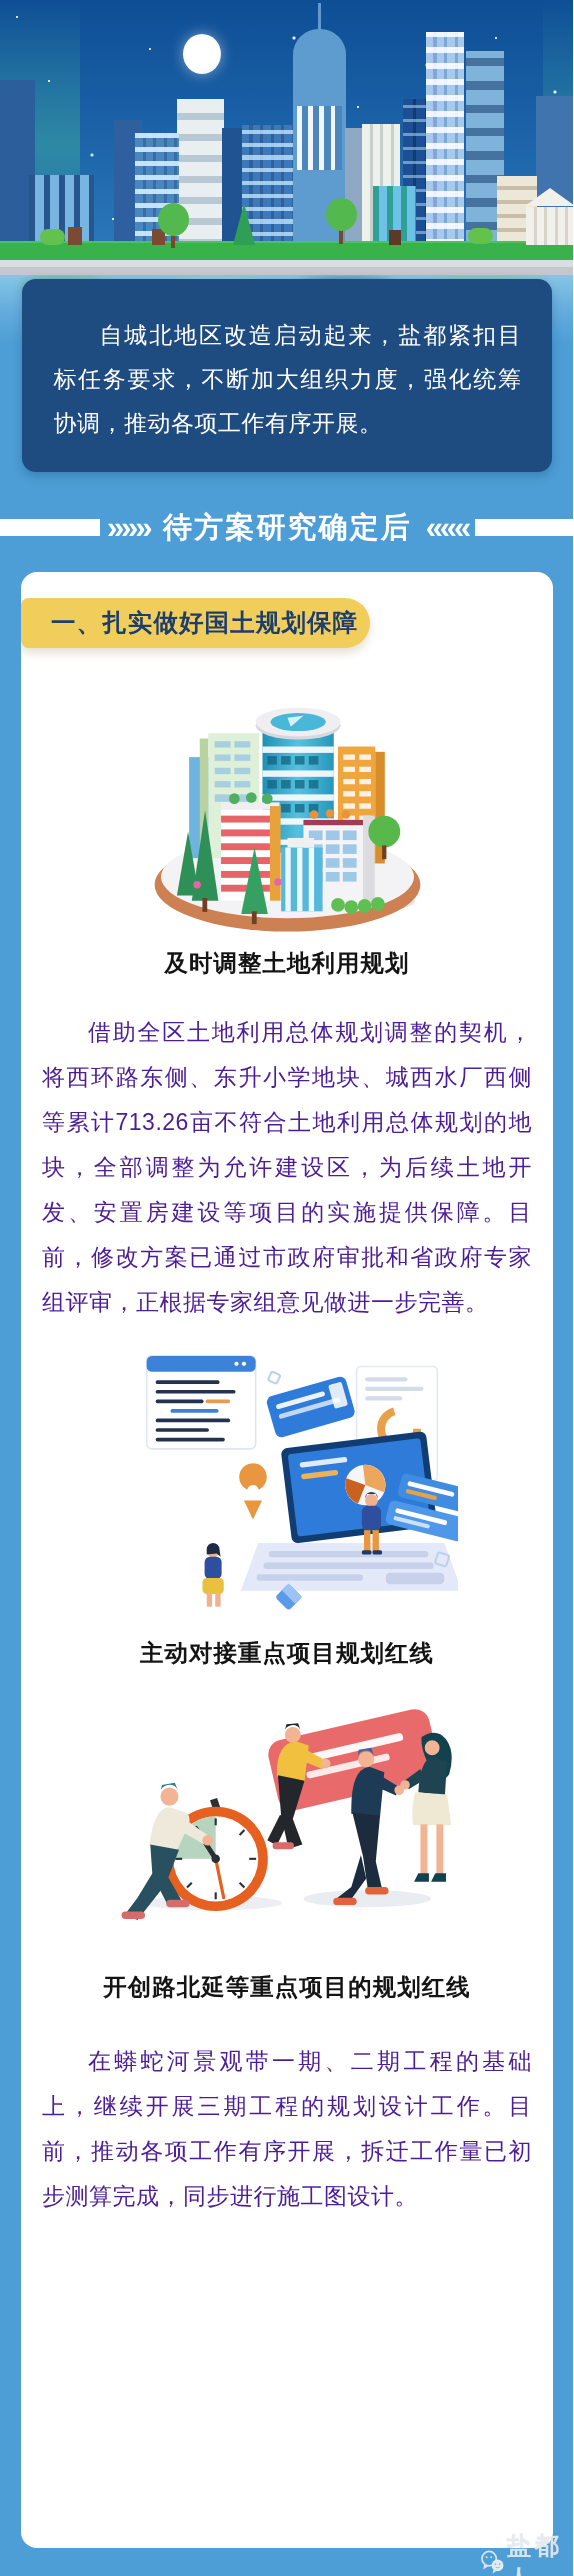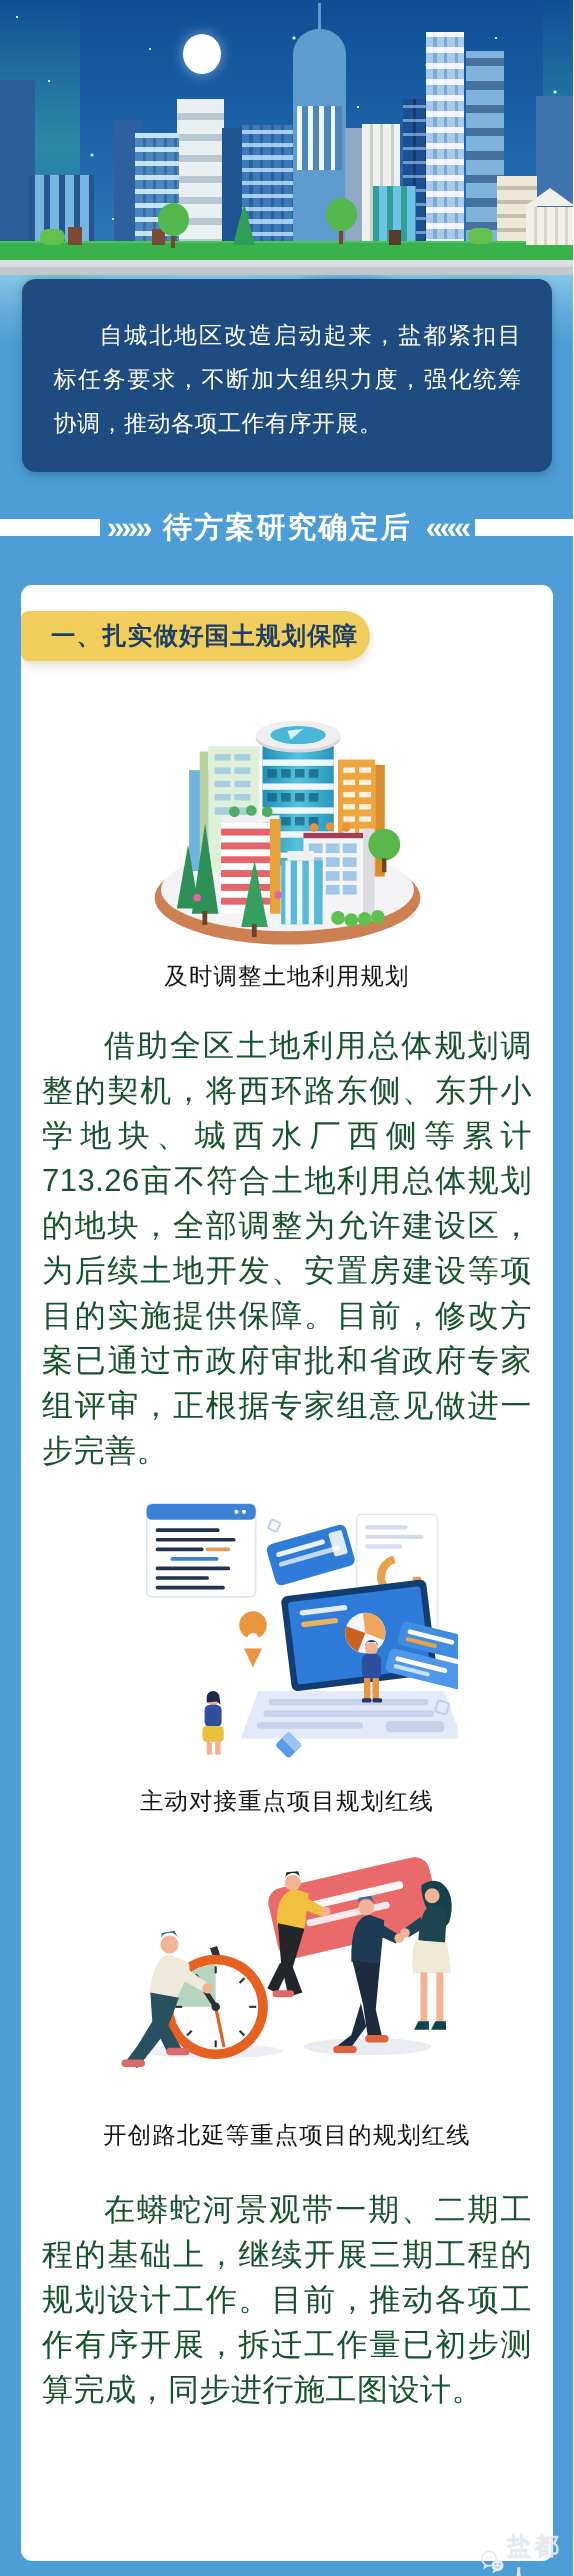--- a/index.html
+++ b/index.html
@@ -39,33 +39,33 @@
        padding:34px 31px 0 31px;}
   .intro-box p{margin:0;color:#ffffff;font-size:23px;line-height:44px;text-align:justify;text-indent:2em;letter-spacing:0.5px;}
 
   
   .sec-hdr{position:absolute;top:505px;left:0;width:575px;height:45px;display:flex;align-items:center;z-index:2;}
   .hdr-bar{height:17px;background:#ffffff;flex:1 1 auto;}
   .hdr-chev{color:#ffffff;font-weight:bold;font-size:31px;line-height:31px;letter-spacing:-3.2px;padding:0 7.5px;white-space:nowrap;}
   .hdr-title{color:#ffffff;font-weight:bold;font-size:29px;letter-spacing:2.1px;padding:0 6.4px;white-space:nowrap;}
 
   
-  .card{position:absolute;top:585px;left:21px;width:532px;height:1976px;background:#ffffff;
-       border-radius:11px;z-index:2;box-sizing:border-box;padding:25.5px 21px 0 21px;overflow:hidden;}
+  .card{position:absolute;top:572px;left:21px;width:532px;height:1976px;background:#ffffff;
+       border-radius:16px;z-index:2;box-sizing:border-box;padding:25.5px 21px 0 21px;overflow:hidden;}
   .pill{width:349px;height:50px;margin-left:-21px;background:#f1ce5c;border-radius:7.5px 25px 25px 7.5px;
        box-shadow:0 5.3px 8.5px rgba(120,90,10,.18);display:flex;align-items:center;}
   .pill span{color:#1d3e6b;font-size:24.5px;font-weight:bold;letter-spacing:1.1px;padding-left:30px;}
   .illu{display:block;margin:0 auto;}
   .illu-1{margin-top:24.5px;width:319px;height:266px;}
   .illu-2{margin-top:16px;width:341px;height:271px;}
   .illu-3{margin-top:16px;width:341px;height:234px;}
-  .sec-title{margin:8.5px 0 0 0;text-align:center;color:#141414;font-size:23.4px;font-weight:normal;line-height:33px;letter-spacing:1.1px;}
+  .sec-title{margin:8.5px 0 0 0;text-align:center;color:#141414;font-size:23.4px;font-weight:bold;line-height:33px;letter-spacing:1.1px;}
   .sec-title.t2{margin-top:25.5px;}
   .sec-title.t3{margin-top:51px;}
-  .sec-body{margin:30px 0 0 0;color:#14532d;font-size:31px;line-height:45px;text-align:justify;text-indent:2em;letter-spacing:0.5px;}
+  .sec-body{margin:30px 0 0 0;color:#4c1d95;font-size:23px;line-height:45px;text-align:justify;text-indent:2em;letter-spacing:0.5px;}
   .sec-body.b3{margin-top:35px;}
 
   
   .watermark{position:absolute;top:2529px;left:479px;display:flex;align-items:center;z-index:5;opacity:.92;}
   .watermark .wm-text{color:#e4eaef;font-size:24.5px;font-weight:bold;letter-spacing:3.2px;text-shadow:0 0.5px 1.1px rgba(120,140,160,.25);}
 </style>
 </head>
 <body>
 
 <div class="page">

